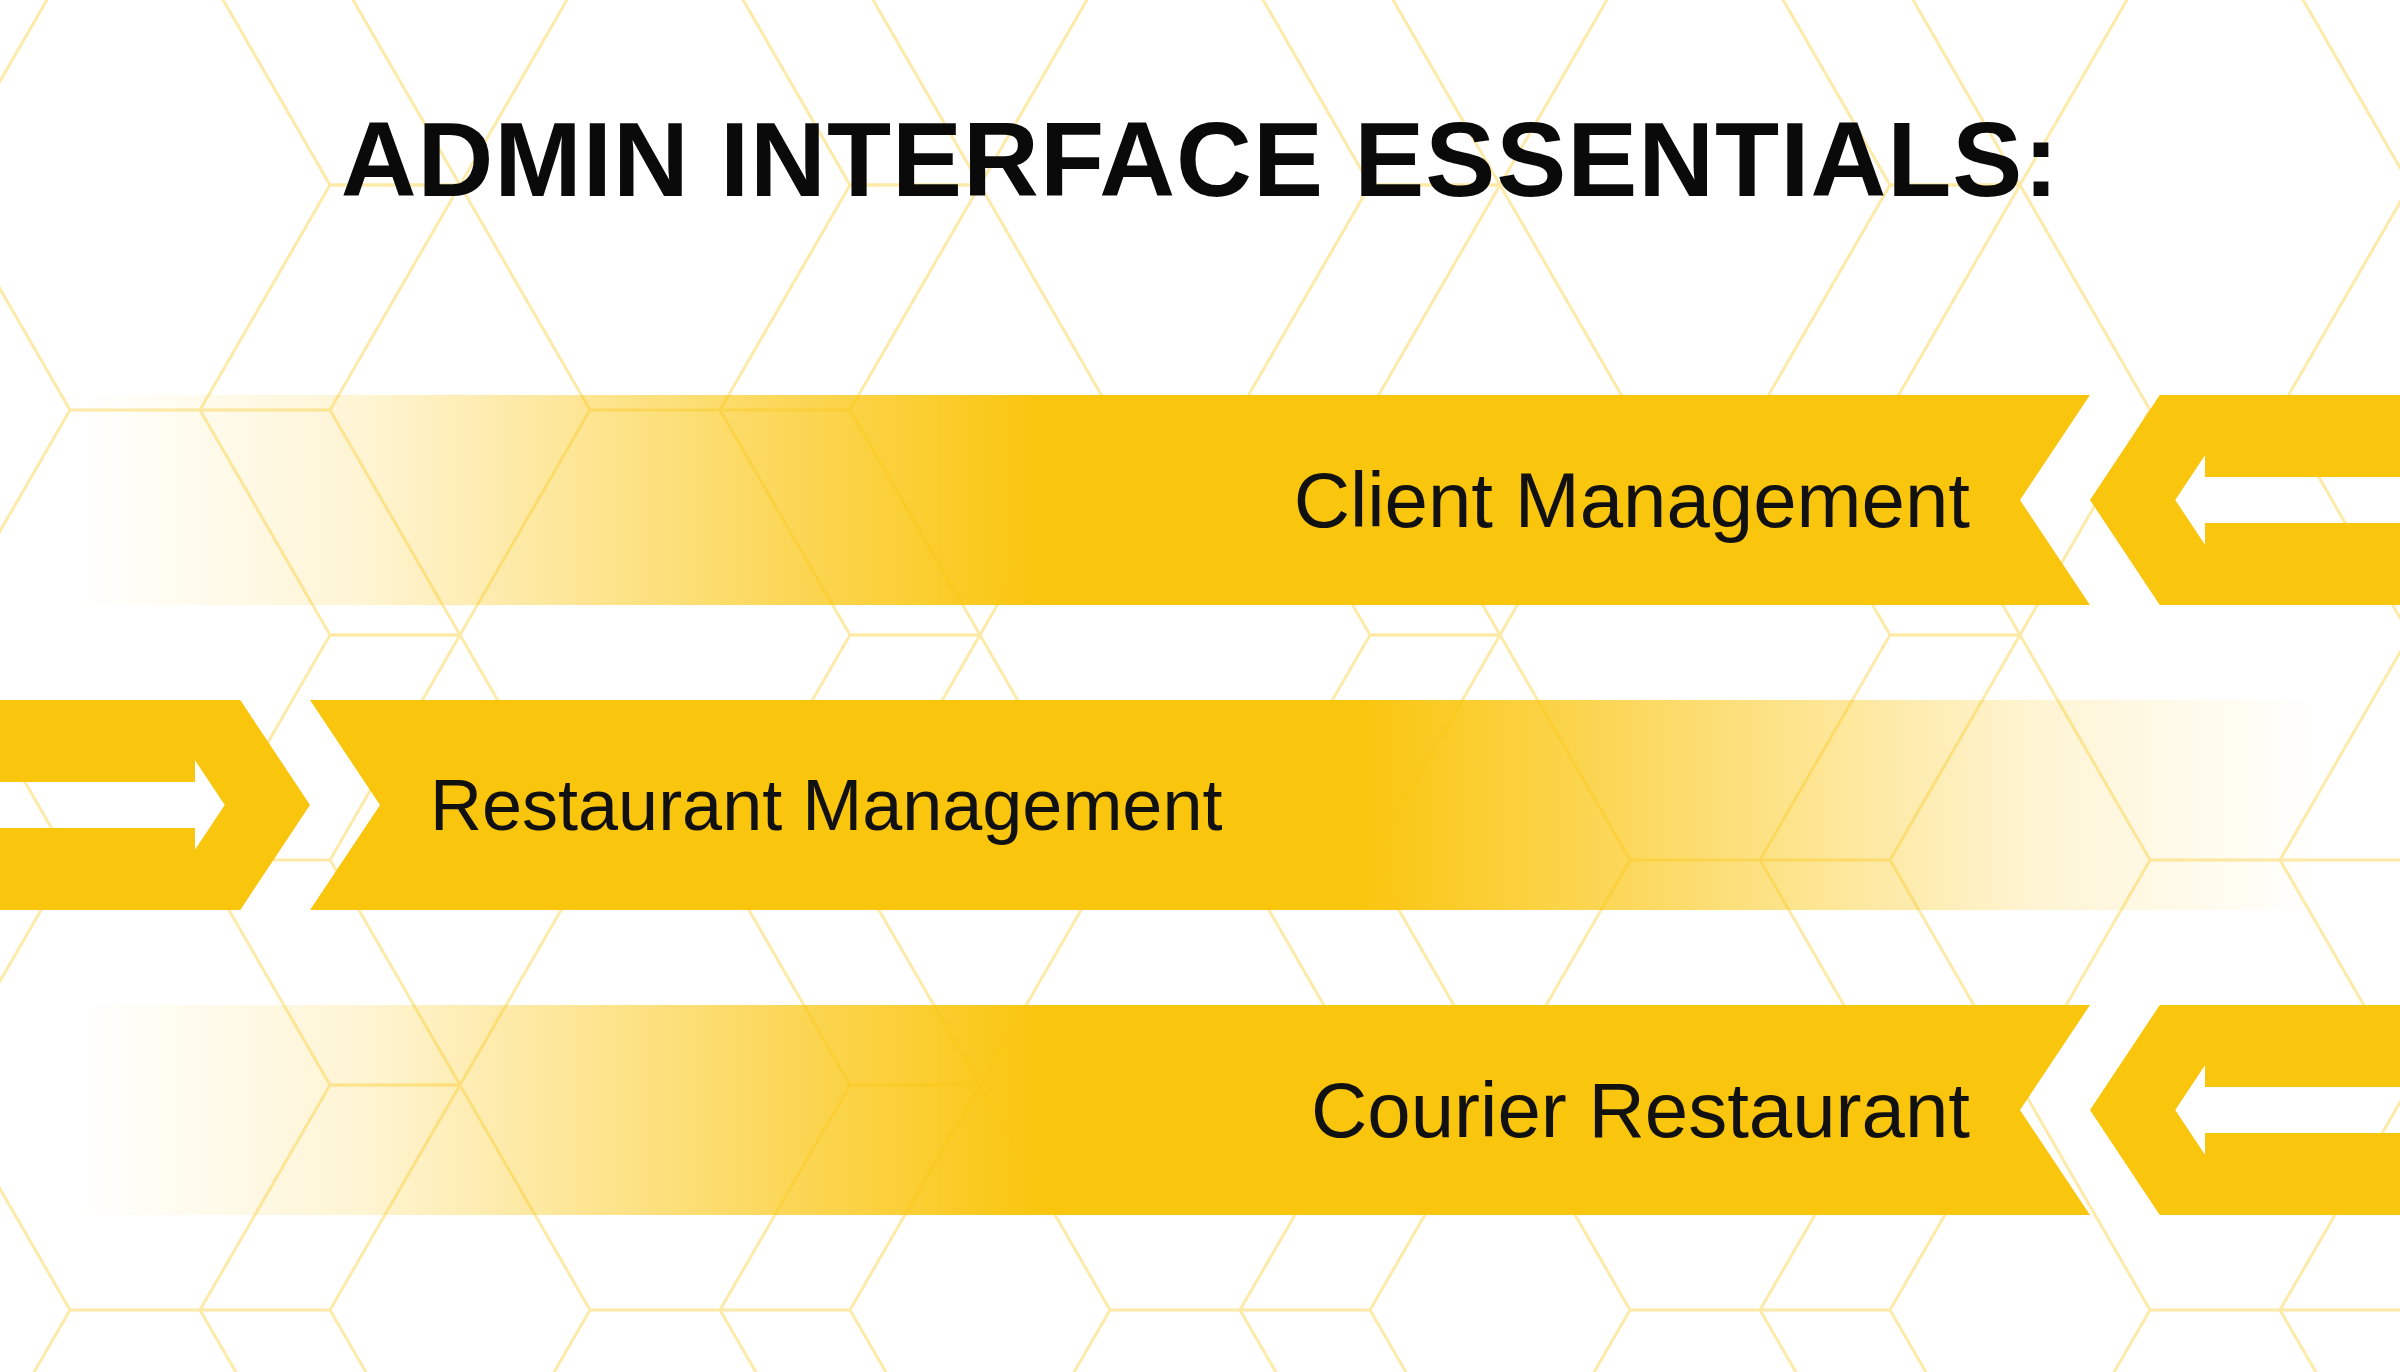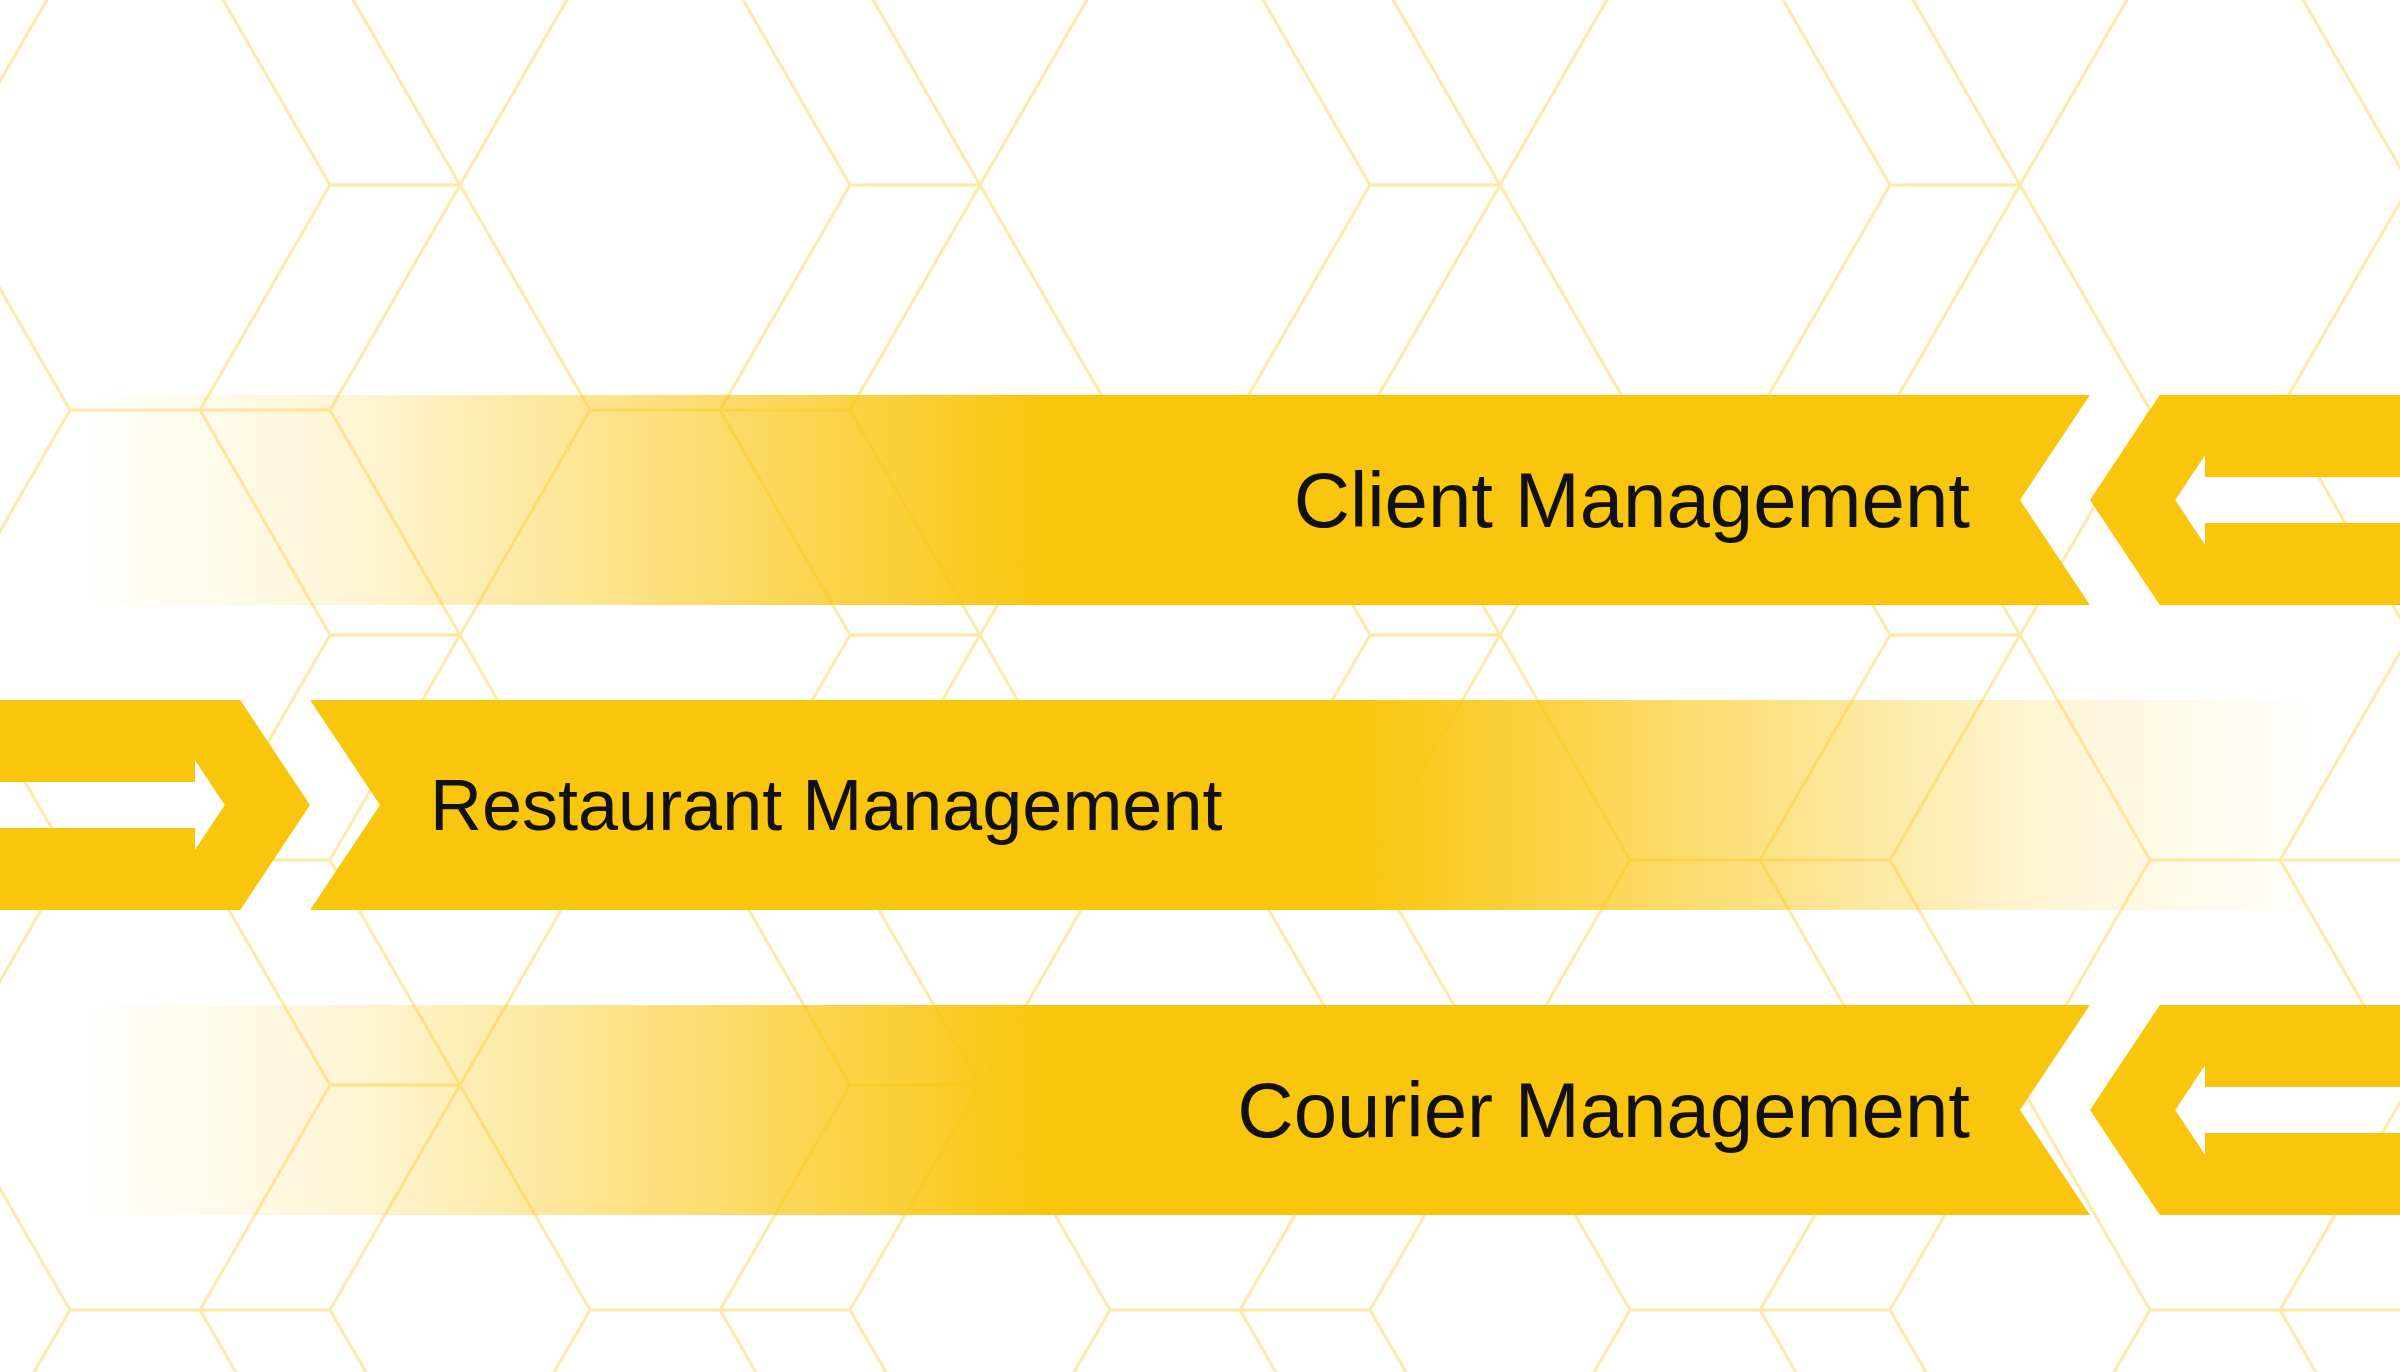--- a/index.html
+++ b/index.html
@@ -153,20 +153,21 @@
         <polygon points="130,0 390,0 520,225 390,450 130,450 0,225"></polygon>
         <polygon points="390,-225 650,-225 780,0 650,225 390,225 260,0"></polygon>
         <polygon points="390,225 650,225 780,450 650,675 390,675 260,450"></polygon>
       </g>
     </pattern>
   </defs>
   <rect width="2400" height="1372" fill="url(#hex)"></rect>
 </svg>
 
 <div class="content">
+  <h1 class="title">ADMIN INTERFACE ESSENTIALS:</h1>
 
   <div class="rows">
 
     <div class="row row-right">
       <div class="main-bar"></div>
       <div class="arrow-chev"></div>
       <div class="arrow-tail-top"></div>
       <div class="arrow-tail-bot"></div>
       <div class="label">Client Management</div>
     </div>
@@ -177,17 +178,17 @@
       <div class="arrow-tail-top"></div>
       <div class="arrow-tail-bot"></div>
       <div class="label">Restaurant Management</div>
     </div>
 
     <div class="row row-right">
       <div class="main-bar"></div>
       <div class="arrow-chev"></div>
       <div class="arrow-tail-top"></div>
       <div class="arrow-tail-bot"></div>
-      <div class="label">Courier Management</div>
+      <div class="label">Courier Restaurant</div>
     </div>
 
   </div>
 </div>
 
 </body></html>

